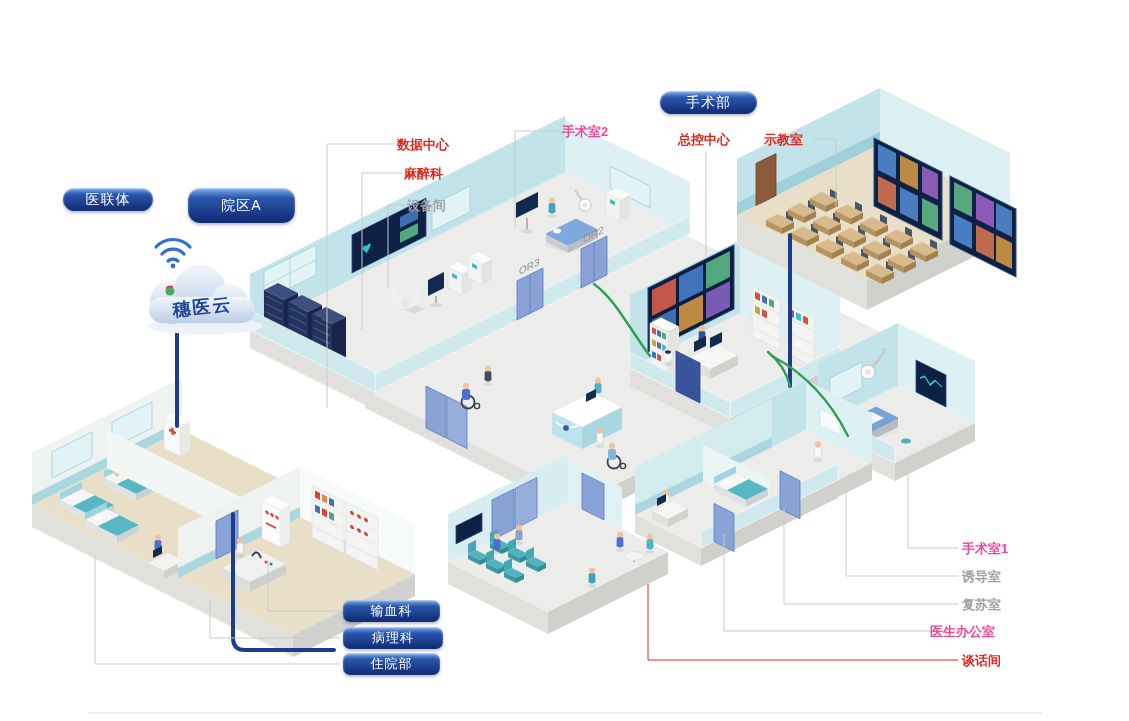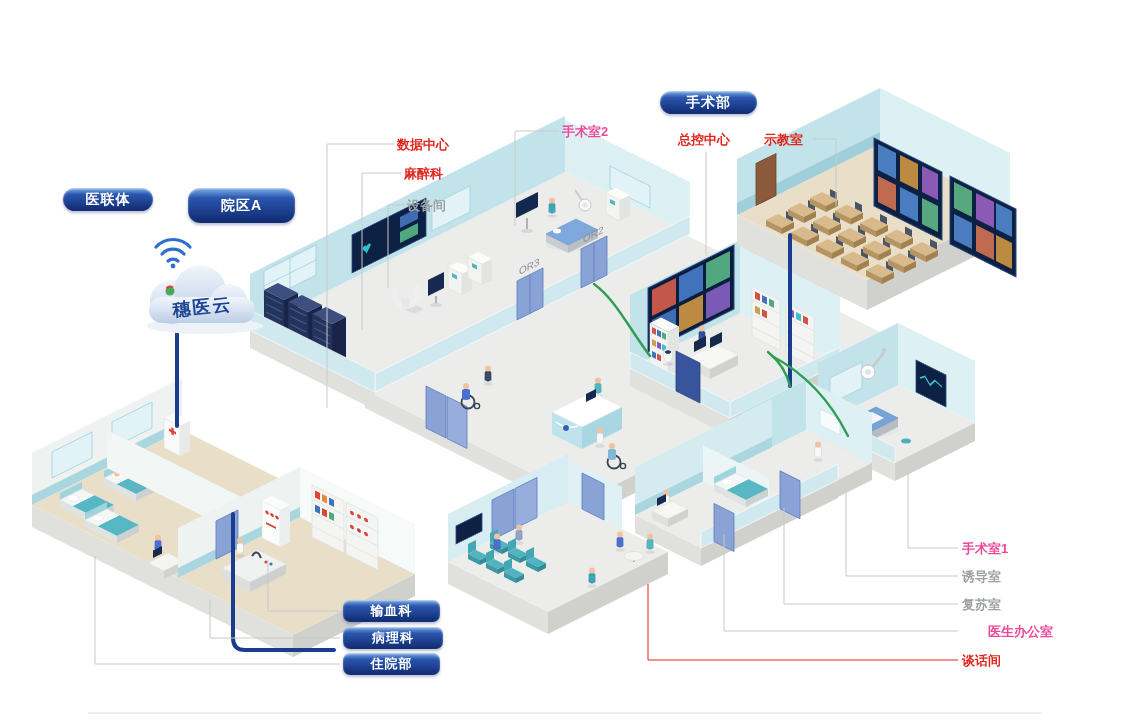--- a/index.html
+++ b/index.html
@@ -5,21 +5,21 @@
   *{margin:0;padding:0;box-sizing:border-box}
   html,body{background:#fff}
   body{font-family:"Liberation Sans","DejaVu Sans",sans-serif}
   .stage{position:relative;width:1129px;height:721px;background:#fff;overflow:hidden}
   .stage > svg{position:absolute;left:0;top:0}
   .label{position:absolute;font-size:13px;font-weight:bold;white-space:nowrap;line-height:16px}
   .label.red{color:#e1251b}
   .label.dark{color:#ec4899}
   .label.gray{color:#9aa0a3}
   .pill{position:absolute;display:flex;align-items:center;justify-content:center;
-        color:#fff;font-weight:bold;font-size:14px;letter-spacing:1px;border-radius:12px;
+        color:#fff;font-weight:normal;font-size:14px;letter-spacing:1px;border-radius:12px;
         background:linear-gradient(180deg,#7fb0e8 0%,#2a56ae 28%,#102a70 100%);
         box-shadow:inset 0 1px 2px rgba(255,255,255,.55),0 2px 3px rgba(20,40,100,.30)}
   .pill.small{font-size:13px;border-radius:7px}
   
   .flr{fill:#ecedeb}.flrT{fill:#e9dfc8}
   .wallL{fill:#c2e3e9}.wallR{fill:#ddf1f5}
   .sk1{fill:#e0e1dd}.sk2{fill:#d0d1cd}
   .lw{fill:#cfe9ef;stroke:#ffffff;stroke-width:.6}
   .door{fill:#8aa3d6;stroke:#5b79bd;stroke-width:.7}
   .scr{fill:#0c2144;stroke:#2c4a7c;stroke-width:.8}
@@ -579,16 +579,16 @@
 
 <div class="label red" style="left:397px;top:137px">数据中心</div>
 <div class="label red" style="left:404px;top:166px">麻醉科</div>
 <div class="label gray" style="left:407px;top:198px">设备间</div>
 <div class="label dark" style="left:562px;top:124px">手术室2</div>
 <div class="label red" style="left:678px;top:132px">总控中心</div>
 <div class="label red" style="left:764px;top:132px">示教室</div>
 <div class="label dark" style="left:962px;top:541px">手术室1</div>
 <div class="label gray" style="left:962px;top:569px">诱导室</div>
 <div class="label gray" style="left:962px;top:597px">复苏室</div>
-<div class="label dark" style="left:988px;top:624px">医生办公室</div>
+<div class="label dark" style="left:930px;top:624px">医生办公室</div>
 <div class="label red" style="left:962px;top:653px">谈话间</div>
 
 </div>
 
 </body></html>

